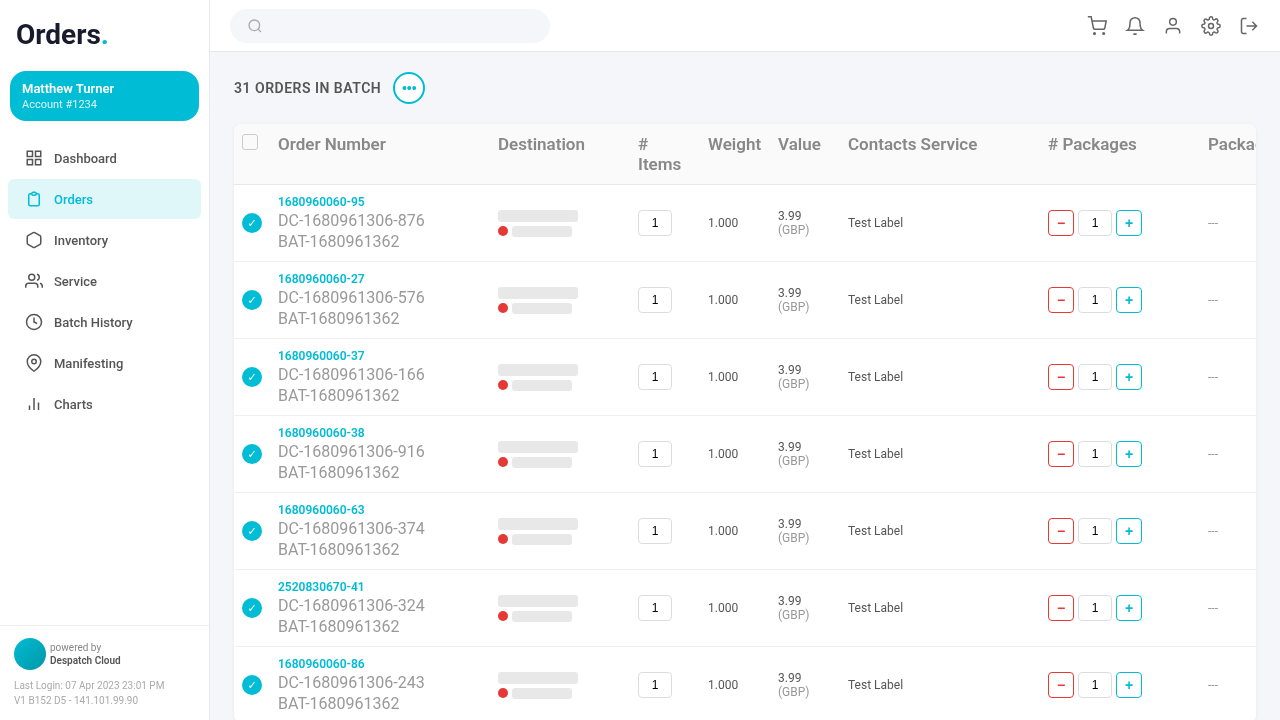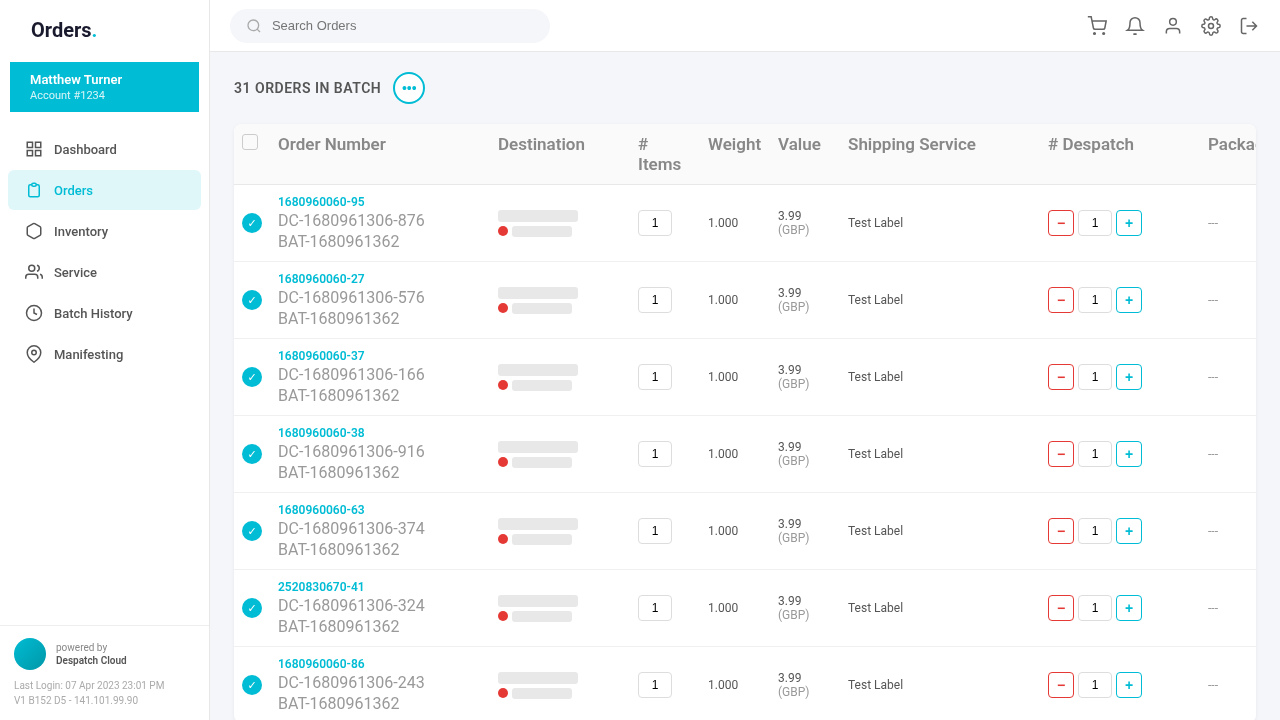--- a/index.html
+++ b/index.html
@@ -1,35 +1,35 @@
 <!DOCTYPE html>
 <html><head>
   <meta charset="utf-8">
   <style>
     * { box-sizing: border-box; margin: 0; padding: 0; }
     body { font-family: -apple-system, BlinkMacSystemFont, 'Segoe UI', Roboto, sans-serif; background: #f5f6fa; display: flex; height: 720px; overflow: hidden; font-size: 13px; color: #333; }
 
     
     .sidebar { width: 210px; background: #fff; display: flex; flex-direction: column; border-right: 1px solid #e8e8e8; flex-shrink: 0; }
     .sidebar-logo { padding: 18px 16px 12px; }
-    .sidebar-logo-text { font-size: 20px; font-weight: 700; color: #1a1a2e; margin-left: 15px; }
+    .sidebar-logo-text { font-size: 28px; font-weight: 700; color: #1a1a2e; }
     .sidebar-logo-text span { color: #00bcd4; }
 
-    .sidebar-user-card { margin: 8px 10px 12px; background: #00bcd4; border-radius: 0; padding: 10px 20px; color: #fff; }
+    .sidebar-user-card { margin: 8px 10px 12px; background: #00bcd4; border-radius: 16px; padding: 10px 12px; color: #fff; }
     .sidebar-user-name { font-weight: 600; font-size: 13px; }
     .sidebar-user-sub { font-size: 11px; opacity: 0.85; margin-top: 2px; }
 
     .sidebar-nav { flex: 1; padding: 4px 0; }
     .nav-item { display: flex; align-items: center; gap: 10px; padding: 10px 16px; cursor: pointer; border-radius: 6px; margin: 1px 8px; color: #555; transition: background 0.15s; }
     .nav-item.active { background: #e0f7fa; color: #00bcd4; }
     .nav-icon { width: 20px; height: 20px; display: flex; align-items: center; justify-content: center; flex-shrink: 0; }
     .nav-label { font-size: 13px; font-weight: 500; }
 
     .sidebar-footer { padding: 12px 14px; border-top: 1px solid #eee; }
-    .powered-by { display: flex; align-items: center; gap: 10px; margin-bottom: 8px; }
+    .powered-by { display: flex; align-items: center; gap: 4px; margin-bottom: 8px; }
     .powered-text { font-size: 10px; color: #888; line-height: 1.3; }
     .dc-logo-circle { width: 32px; height: 32px; border-radius: 50%; background: linear-gradient(135deg, #00bcd4, #0097a7); flex-shrink: 0; }
     .last-login { font-size: 10px; color: #aaa; line-height: 1.5; }
 
     
     .main { flex: 1; display: flex; flex-direction: column; overflow: hidden; }
 
     
     .topbar { height: 52px; background: #fff; border-bottom: 1px solid #e8e8e8; display: flex; align-items: center; padding: 0 20px; gap: 12px; }
     .search-wrap { display: flex; align-items: center; gap: 8px; flex: 1; max-width: 320px; background: #f5f6fa; border-radius: 20px; padding: 6px 14px; }
@@ -143,20 +143,30 @@
     <div class="nav-item">
       <div class="nav-icon">
         <svg width="18" height="18" viewBox="0 0 24 24" fill="none" stroke="currentColor" stroke-width="2">
           <path d="M21 10c0 7-9 13-9 13s-9-6-9-13a9 9 0 0118 0z"></path>
             <circle cx="12" cy="10" r="3"></circle>
         </svg>
       </div>
       <span class="nav-label">Manifesting</span>
     </div>
 
+    <div class="nav-item">
+      <div class="nav-icon">
+        <svg width="18" height="18" viewBox="0 0 24 24" fill="none" stroke="currentColor" stroke-width="2">
+          <line x1="18" y1="20" x2="18" y2="10"></line>
+            <line x1="12" y1="20" x2="12" y2="4"></line>
+            <line x1="6" y1="20" x2="6" y2="14"></line>
+        </svg>
+      </div>
+      <span class="nav-label">Charts</span>
+    </div>
 
   </nav>
 
   <div class="sidebar-footer">
     <div class="powered-by">
       <div class="dc-logo-circle"></div>
       <div class="powered-text">
         <span>powered by</span><br>
         <span style="font-weight:600;color:#555;">Despatch Cloud</span>
       </div>
@@ -170,21 +180,20 @@
 
 <div class="main">
   <div class="topbar">
     <div class="search-wrap">
       <div class="topbar-icon">
         <svg width="16" height="16" viewBox="0 0 24 24" fill="none" stroke="#aaa" stroke-width="2">
           <circle cx="11" cy="11" r="8"></circle>
             <line x1="21" y1="21" x2="16.65" y2="16.65"></line>
         </svg>
       </div>
-      <input class="search-input" type="text" placeholder="Search Orders" style="">
     </div>
     <div class="topbar-icons">
       <div class="topbar-icon">
         <svg width="20" height="20" viewBox="0 0 24 24" fill="none" stroke="currentColor" stroke-width="1.8">
           <circle cx="9" cy="21" r="1"></circle>
             <circle cx="20" cy="21" r="1"></circle>
             <path d="M1 1h4l2.68 13.39a2 2 0 002 1.61h9.72a2 2 0 002-1.61L23 6H6"></path>
         </svg>
       </div>
       <div class="topbar-icon">
@@ -221,22 +230,22 @@
     <div class="table-wrap">
       <div class="table-header">
         <div class="th">
           <div style="width:16px;height:16px;border:1.5px solid #ccc;border-radius:3px;"></div>
         </div>
         <div class="th">Order Number</div>
         <div class="th">Destination</div>
         <div class="th"># Items</div>
         <div class="th">Weight</div>
         <div class="th">Value</div>
-        <div class="th">Shipping Service</div>
-        <div class="th"># Despatch</div>
+        <div class="th">Contacts Service</div>
+        <div class="th"># Packages</div>
         <div class="th">Packaging</div>
       </div>
 
       <div id="order-rows">
           <div class="table-row">
     <div class="check-cell">
       <div class="check-icon">✓</div>
     </div>
     <div style="padding:0 8px;">
       <div class="order-number" style="cursor:pointer;">1680960060-95</div>

